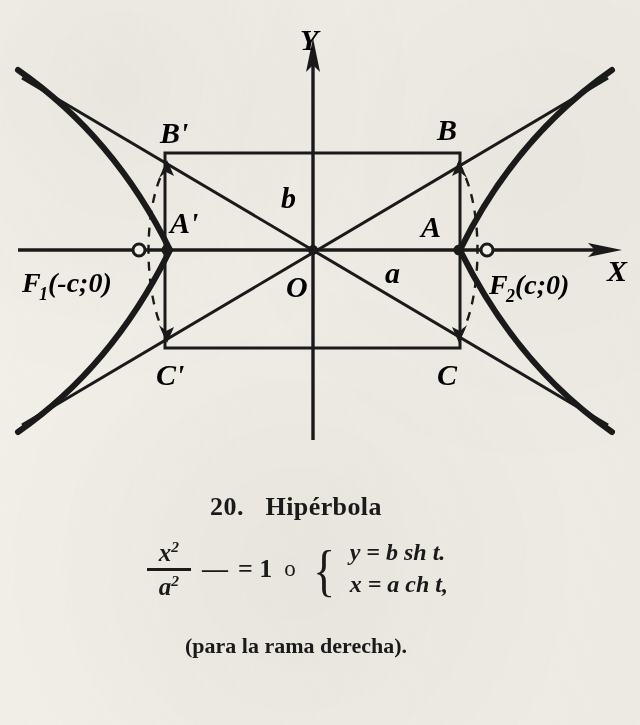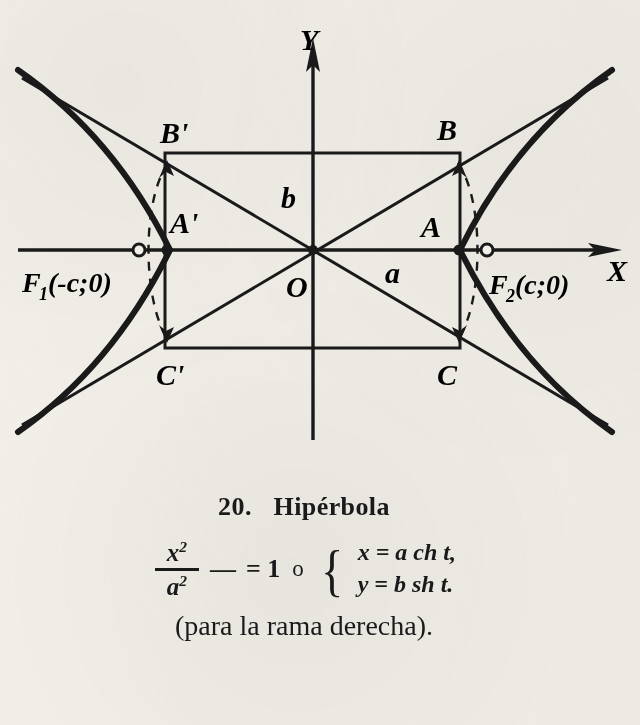--- a/index.html
+++ b/index.html
@@ -37,21 +37,21 @@
   #figure-svg {
     display: block;
   }
   .math-label {
     font-family: "Liberation Serif", serif;
     font-style: italic;
     font-weight: bold;
   }
   #caption-block {
     position: absolute;
-    left: 8px;
+    left: 0;
     top: 474px;
     width: 592px;
     text-align: center;
   }
   #caption-title {
     font-size: 26px;
     font-weight: bold;
     letter-spacing: 0.4px;
     margin-top: 18px;
   }
@@ -120,23 +120,23 @@
     justify-content: center;
     gap: 5px;
     font-size: 24px;
   }
   .param-line {
     font-style: italic;
     font-weight: bold;
     white-space: nowrap;
   }
   #caption-note {
-    margin-top: 10px;
-    font-size: 28px;
-    font-weight: normal;
+    margin-top: 33px;
+    font-size: 22px;
+    font-weight: bold;
   }
 </style>
 </head>
 <body>
 
 <div id="paper-grain"></div>
 
 <div id="figure-area">
   <svg id="figure-svg" width="640" height="470" viewBox="0 0 640 470">
 
@@ -246,19 +246,19 @@
     <span class="op">—</span>
 
 
     <span class="op">= 1</span>
 
     <span class="conj">o</span>
 
     <span class="brace">{</span>
 
     <span id="param-system">
+      <span class="param-line">y = b sh t.</span>
       <span class="param-line">x = a ch t,</span>
-      <span class="param-line">y = b sh t.</span>
     </span>
   </div>
 
   <div id="caption-note">(para la rama derecha).</div>
 </div>
 
 </body></html>

